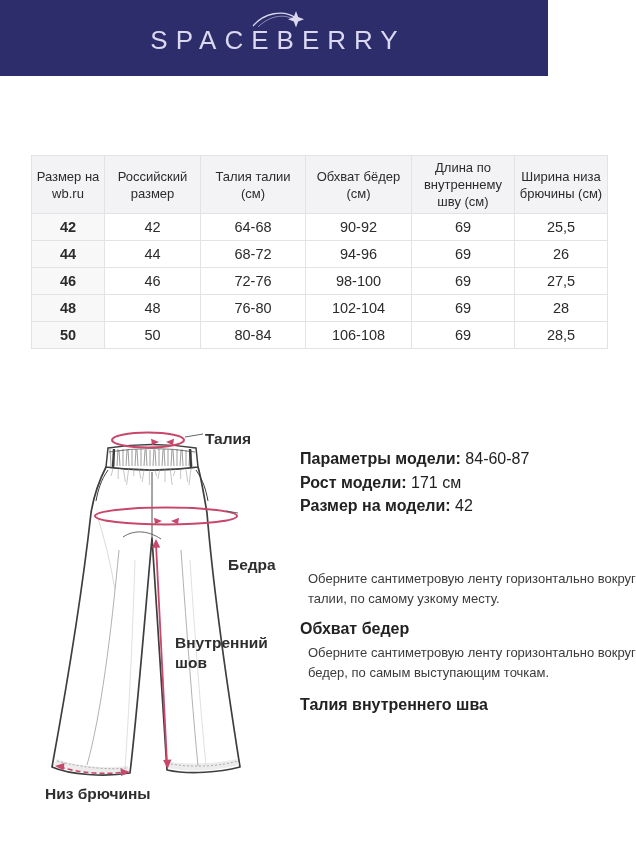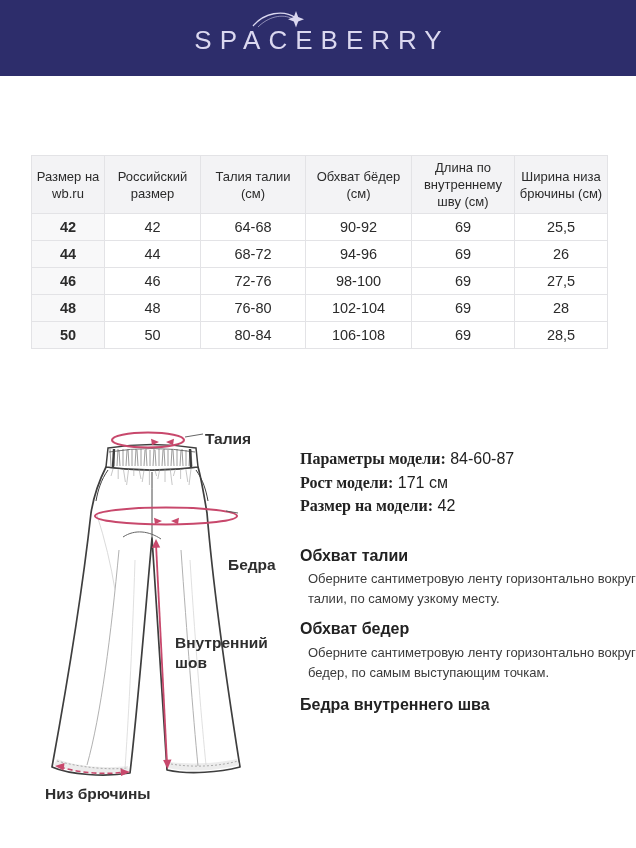--- a/index.html
+++ b/index.html
@@ -1,21 +1,21 @@
 <!DOCTYPE html>
 <html><head>
 <meta charset="utf-8">
 <style>
   html,body{margin:0;padding:0;background:#fff;}
   .page{
     position:relative;width:636px;height:848px;background:#ffffff;overflow:hidden;
     font-family:"Liberation Sans","DejaVu Sans",sans-serif;color:#2b2b2b;
   }
   
-  .banner{position:absolute;left:0;top:0;width:636px;height:76px;background:#2d2d6b;}
+  .banner{position:absolute;left:0;top:0;width:548px;height:76px;background:#2d2d6b;}
   .logo{
     position:absolute;left:0;top:0;width:100%;height:76px;line-height:80px;text-align:center;
     color:#dbd8f0;font-size:26px;font-weight:400;letter-spacing:8px;text-indent:8px;
   }
   .comet{position:absolute;left:250px;top:7px;width:58px;height:30px;}
   
   .size-table{
     position:absolute;left:31px;top:155px;width:576px;border-collapse:collapse;table-layout:fixed;
   }
   .size-table th,.size-table td{
@@ -30,21 +30,21 @@
   .diagram{position:absolute;left:35px;top:415px;width:290px;height:395px;}
   .dg-label{position:absolute;font-size:15.5px;font-weight:700;color:#2e2e2e;line-height:1.32;}
   .lbl-waist{left:170px;top:14px;text-align:right;}
   .lbl-hips{left:193px;top:92px;margin-top:48px;}
   .lbl-inseam{left:140px;top:218px;width:100px;}
   .lbl-hem{left:10px;top:369px;}
   
   .info{position:absolute;left:300px;width:332px;}
   .model-info{top:447px;}
   .mi-line{font-size:16px;line-height:23.5px;color:#222;}
-  .mi-line b{font-weight:700;font-family:Liberation Serif, serif;}
+  .mi-line b{font-weight:700;}
   .g-title{font-size:16px;font-weight:700;color:#222;}
   .g-text{font-size:13px;line-height:19.5px;color:#3b3b3b;white-space:pre-line;margin-left:8px;}
   .h1{top:547px;} .b1{top:569px;}
   .h2{top:620px;} .b2{top:643px;}
   .h3{top:696px;} .b3{top:719px;}
 </style>
 </head>
 <body>
 
 <div class="page">
@@ -234,21 +234,20 @@
     <div class="mi-line">
       <b>Рост модели:</b>
       <span>171 см</span>
     </div>
     <div class="mi-line">
       <b>Размер на модели:</b>
       <span>42</span>
     </div>
   </div>
 
-  <div class="info g-title h1">Обхват талии</div>
   <div class="info g-text  b1">Оберните сантиметровую ленту горизонтально вокруг
 талии, по самому узкому месту.</div>
   <div class="info g-title h2">Обхват бедер</div>
   <div class="info g-text  b2">Оберните сантиметровую ленту горизонтально вокруг
 бедер, по самым выступающим точкам.</div>
-  <div class="info g-title h3">Бедра внутреннего шва</div>
+  <div class="info g-title h3">Талия внутреннего шва</div>
 
 </div>
 
 </body></html>

